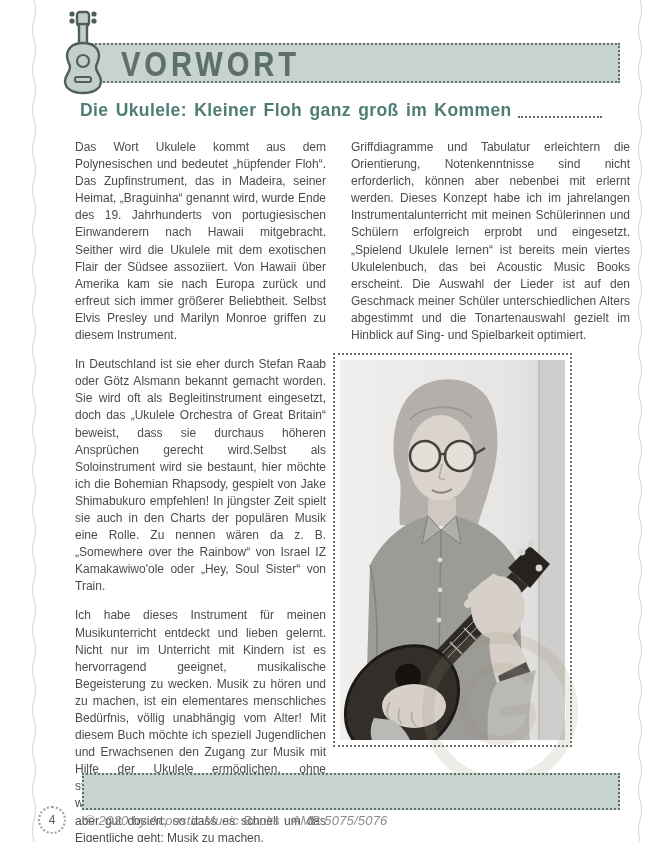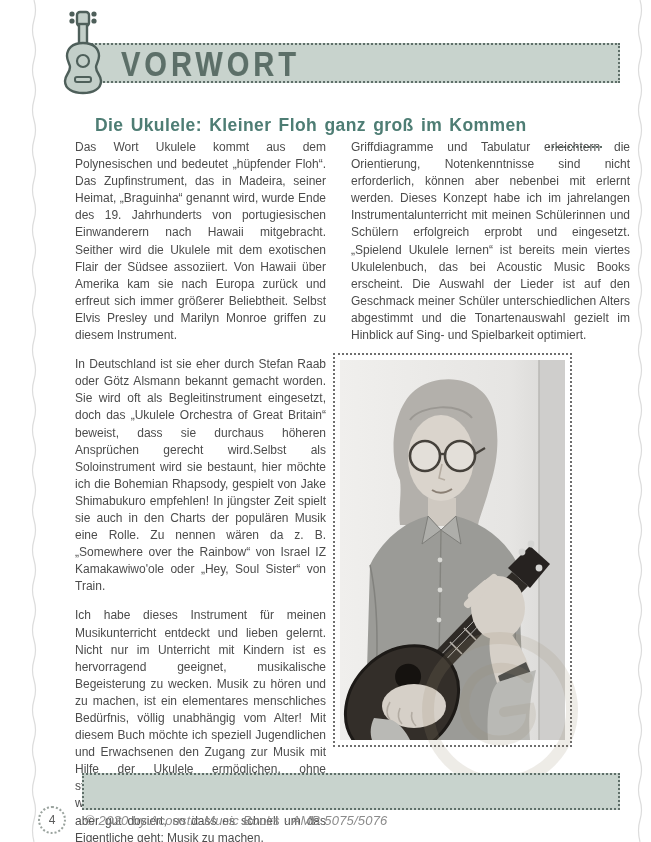--- a/index.html
+++ b/index.html
@@ -20,21 +20,21 @@
     position:absolute;left:121px;top:44px;margin:0;
     font-size:29px;font-weight:bold;letter-spacing:4px;color:#5c6f68;
     transform:scaleY(1.22);transform-origin:top left;
     text-shadow:0.5px 0.5px 0 rgba(92,111,104,.35);
   }
   
   .section-row{
     position:absolute;left:80px;top:100px;width:522px;display:flex;align-items:flex-end;
   }
   .section-heading{
-    margin:15px;font-size:17.5px;font-weight:bold;color:#4e7d74;letter-spacing:.4px;
+    margin:0;font-size:17.5px;font-weight:bold;color:#4e7d74;letter-spacing:.4px;
     word-spacing:2px;white-space:nowrap;text-align:center;
   }
   .leader{flex:1;border-bottom:2px dotted #5e6e68;margin-left:6px;margin-bottom:3px;min-width:20px;}
   
   .col{position:absolute;top:139px;font-size:12px;line-height:17.1px;text-align:justify;}
   .col p{margin:0 0 12px 0;}
   .col-left{left:75px;width:251px;}
   .col-right{left:351px;width:279px;}
   
   .photo-frame{

